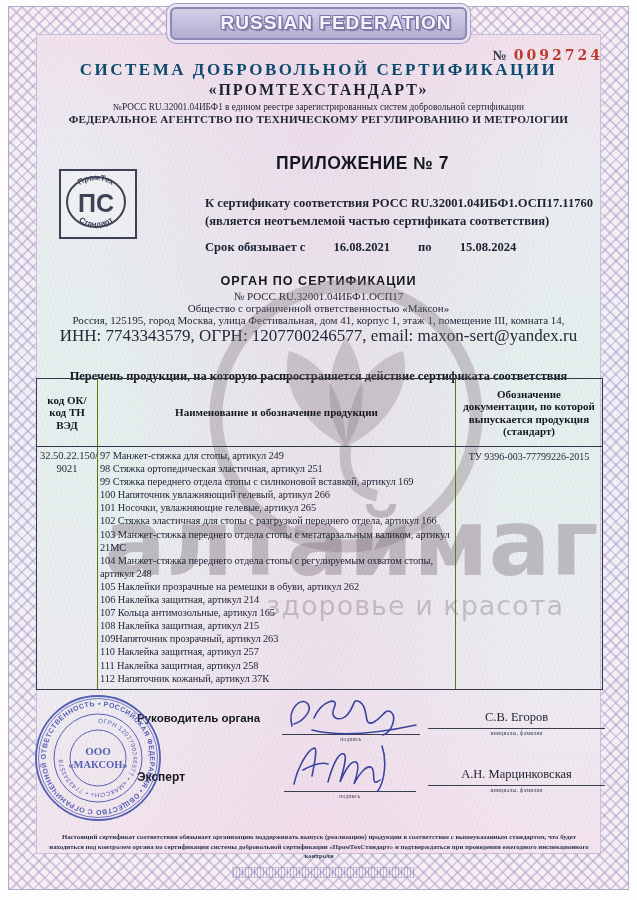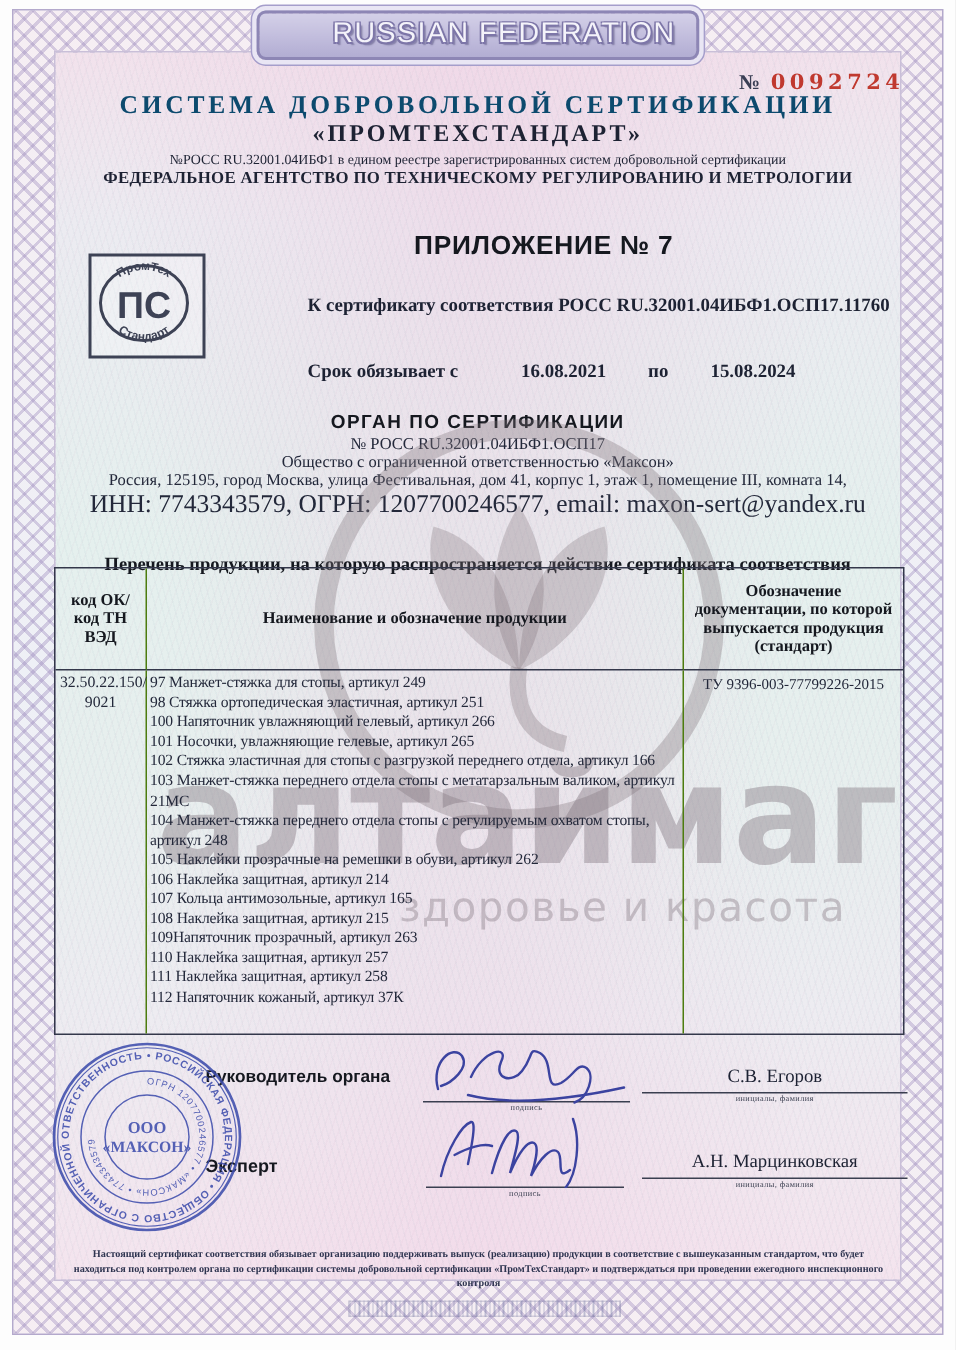--- a/index.html
+++ b/index.html
@@ -36,42 +36,42 @@
   .sans{font-family:"Liberation Sans",sans-serif;}
 
   .banner{
     position:absolute;top:7px;left:50%;transform:translateX(-50%);
     padding:3px 14px 4px;border:2px solid #8d86b5;border-radius:6px;
     background:linear-gradient(180deg,#d4d0e8,#b2adD3);
     box-shadow:0 0 0 3px #e9e6f4, 0 0 0 4px #a59ecb;
     z-index:5;
   }
   .banner span{
-    font-family:"Liberation Sans",sans-serif;font-weight:normal;font-size:19px;letter-spacing:1px;
+    font-family:"Liberation Sans",sans-serif;font-weight:bold;font-size:19px;letter-spacing:1px;
     color:#f4f3fa;
     text-shadow:1px 1px 0 #7d76a8,-1px -1px 0 #7d76a8,1px -1px 0 #7d76a8,-1px 1px 0 #7d76a8,2px 2px 1px rgba(80,75,120,.55);
     white-space:nowrap;
     padding-left:35px;
   }
   .docnum{position:absolute;top:47px;right:34px;font-size:14px;letter-spacing:1px;z-index:4;}
   .docnum .no{color:#3a3f55;font-weight:bold;margin-right:6px;}
   .docnum .digits{color:#c0392f;font-weight:bold;letter-spacing:3px;font-family:"DejaVu Serif",serif;}
 
   .t1{top:60px;left:0;width:100%;font-weight:bold;font-size:17px;letter-spacing:2.5px;color:#0c4a6e;}
   .t2{top:81px;left:0;width:100%;font-weight:bold;font-size:16px;letter-spacing:2px;color:#1d2233;}
   .t3{top:102px;left:0;width:100%;font-weight:normal;font-size:9.3px;color:#1d2233;}
   .t4{top:113px;left:0;width:100%;font-weight:bold;font-size:11.2px;letter-spacing:.2px;color:#1d2233;}
 
   .appendix-title{top:153px;left:80px;width:565px;font-weight:bold;font-size:17.5px;letter-spacing:.5px;color:#15181f;}
 
   .logo{left:59px;top:169px;width:74px;height:66px;border:2px solid #3d4255;background:rgba(255,255,255,.25);z-index:2;}
   .certline1{left:205px;top:196px;width:420px;font-weight:bold;font-size:12.6px;color:#1d2233;}
   .certline2{left:205px;top:214px;width:420px;font-weight:bold;font-size:12.6px;color:#1d2233;}
   .validity{left:205px;top:240px;width:420px;font-weight:bold;font-size:12.6px;color:#1d2233;display:flex;gap:28px;}
-  .validity .v{margin-left:14px;}
+  .validity .v{}
 
   .org-title{top:274px;left:0;width:100%;font-weight:bold;font-size:12.6px;letter-spacing:1px;color:#15181f;}
   .org-num{top:290px;left:0;width:100%;font-size:11px;color:#23283a;}
   .org-name{top:302px;left:0;width:100%;font-size:11px;color:#23283a;}
   .org-addr{top:314px;left:0;width:100%;font-size:11px;color:#23283a;}
   .org-contacts{top:326px;left:0;width:100%;font-size:17px;color:#23283a;}
   .products-heading{top:369px;left:0;width:100%;font-weight:bold;font-size:12.4px;color:#15181f;}
 
   .table{
     left:36px;top:378px;width:565px;height:310px;z-index:2;
@@ -151,20 +151,21 @@
         <textPath href="#arcTop" startOffset="50%" text-anchor="middle">ПромТех</textPath>
       </text>
       <text x="35" y="41" text-anchor="middle" font-family="Liberation Sans,sans-serif" font-size="25" font-weight="bold" fill="#3d4255">ПС</text>
       <text font-family="Liberation Sans,sans-serif" font-size="8" font-weight="bold" fill="#3d4255">
         <textPath href="#arcBot" startOffset="50%" text-anchor="middle">Стандарт</textPath>
       </text>
     </svg>
   </div>
 
   <div class="abs certline1">К сертификату соответствия РОСС RU.32001.04ИБФ1.ОСП17.11760</div>
+  <div class="abs certline2">(является неотъемлемой частью сертификата соответствия)</div>
   <div class="abs validity">
     <span>Срок обязывает с</span>
     <span class="v">16.08.2021</span>
     <span>по</span>
     <span>15.08.2024</span>
   </div>
 
   <div class="abs ctr sans org-title">ОРГАН ПО СЕРТИФИКАЦИИ</div>
   <div class="abs ctr org-num">№ РОСС RU.32001.04ИБФ1.ОСП17</div>
   <div class="abs ctr org-name">Общество с ограниченной ответственностью «Максон»</div>
@@ -177,20 +178,21 @@
     <div class="cell th">код ОК/код ТН ВЭД</div>
     <div class="cell th">Наименование и обозначение продукции</div>
     <div class="cell th">Обозначение документации, по которой выпускается продукция (стандарт)</div>
     <div class="cell body code-cell">
       <div class="l1">32.50.22.150/</div>
       <div>9021</div>
     </div>
     <div class="cell body items-cell">
         <div class="item-line">97 Манжет-стяжка для стопы, артикул 249</div>
         <div class="item-line">98 Стяжка ортопедическая эластичная, артикул 251</div>
+        <div class="item-line">99 Стяжка переднего отдела стопы с силиконовой вставкой, артикул 169</div>
         <div class="item-line">100 Напяточник увлажняющий гелевый, артикул 266</div>
         <div class="item-line">101 Носочки, увлажняющие гелевые, артикул 265</div>
         <div class="item-line">102 Стяжка эластичная для стопы с разгрузкой переднего отдела, артикул 166</div>
         <div class="item-line">103 Манжет-стяжка переднего отдела стопы с метатарзальным валиком, артикул 21МС</div>
         <div class="item-line">104 Манжет-стяжка переднего отдела стопы с регулируемым охватом стопы, артикул 248</div>
         <div class="item-line">105 Наклейки прозрачные на ремешки в обуви, артикул 262</div>
         <div class="item-line">106 Наклейка защитная, артикул 214</div>
         <div class="item-line">107 Кольца антимозольные, артикул 165</div>
         <div class="item-line">108 Наклейка защитная, артикул 215</div>
         <div class="item-line">109Напяточник прозрачный, артикул 263</div>

